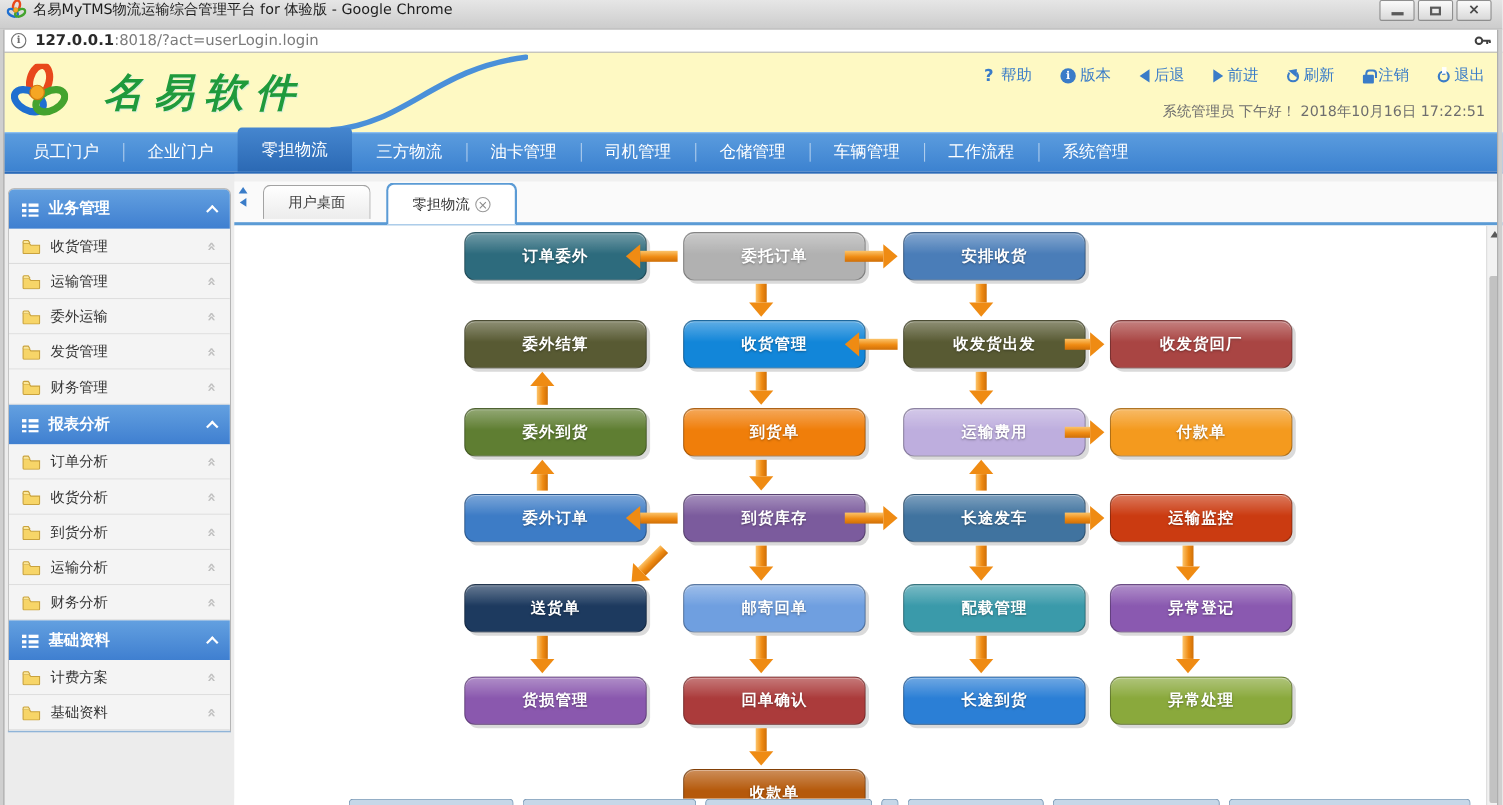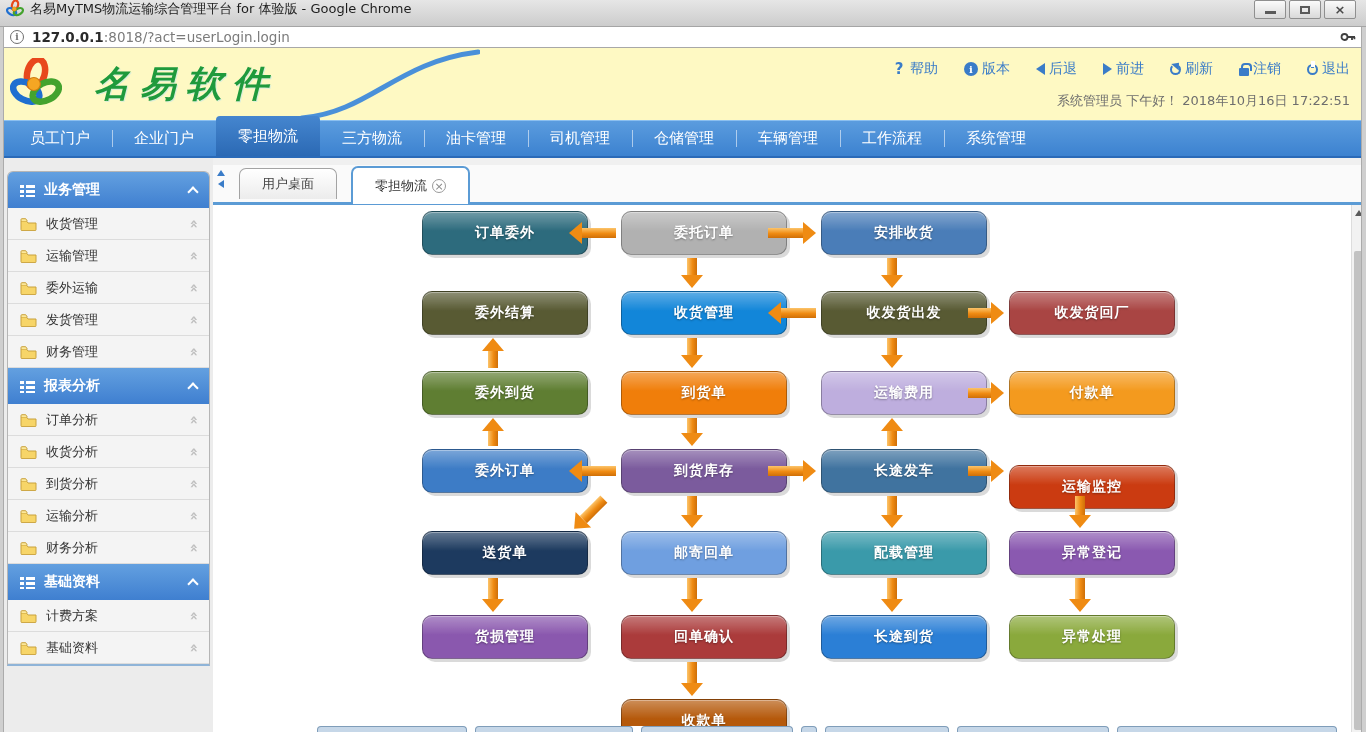--- a/index.html
+++ b/index.html
@@ -353,21 +353,21 @@
           <div class="fbox" style="left: 408px; top: 86px; background: linear-gradient(rgba(255, 255, 255, 0.32), rgba(255, 255, 255, 0) 45%), rgb(18, 134, 217);">收货管理</div>
           <div class="fbox" style="left: 608px; top: 86px; background: linear-gradient(rgba(255, 255, 255, 0.32), rgba(255, 255, 255, 0) 45%), rgb(88, 90, 51);">收发货出发</div>
           <div class="fbox" style="left: 796px; top: 86px; background: linear-gradient(rgba(255, 255, 255, 0.32), rgba(255, 255, 255, 0) 45%), rgb(169, 69, 67);">收发货回厂</div>
           <div class="fbox" style="left: 209px; top: 166px; background: linear-gradient(rgba(255, 255, 255, 0.32), rgba(255, 255, 255, 0) 45%), rgb(95, 126, 50);">委外到货</div>
           <div class="fbox" style="left: 408px; top: 166px; background: linear-gradient(rgba(255, 255, 255, 0.32), rgba(255, 255, 255, 0) 45%), rgb(240, 126, 10);">到货单</div>
           <div class="fbox" style="left: 608px; top: 166px; background: linear-gradient(rgba(255, 255, 255, 0.32), rgba(255, 255, 255, 0) 45%), rgb(190, 174, 222);">运输费用</div>
           <div class="fbox" style="left: 796px; top: 166px; background: linear-gradient(rgba(255, 255, 255, 0.32), rgba(255, 255, 255, 0) 45%), rgb(244, 154, 30);">付款单</div>
           <div class="fbox" style="left: 209px; top: 244px; background: linear-gradient(rgba(255, 255, 255, 0.32), rgba(255, 255, 255, 0) 45%), rgb(61, 124, 198);">委外订单</div>
           <div class="fbox" style="left: 408px; top: 244px; background: linear-gradient(rgba(255, 255, 255, 0.32), rgba(255, 255, 255, 0) 45%), rgb(123, 91, 157);">到货库存</div>
           <div class="fbox" style="left: 608px; top: 244px; background: linear-gradient(rgba(255, 255, 255, 0.32), rgba(255, 255, 255, 0) 45%), rgb(64, 115, 159); text-align: center;">长途发车</div>
-          <div class="fbox" style="left: 796px; top: 244px; background: linear-gradient(rgba(255, 255, 255, 0.32), rgba(255, 255, 255, 0) 45%), rgb(203, 59, 17); margin-top: 16px;">运输监控</div>
+          <div class="fbox" style="left: 796px; top: 244px; background: linear-gradient(rgba(255, 255, 255, 0.32), rgba(255, 255, 255, 0) 45%), rgb(203, 59, 17);">运输监控</div>
           <div class="fbox" style="left: 209px; top: 326px; background: linear-gradient(rgba(255, 255, 255, 0.32), rgba(255, 255, 255, 0) 45%), rgb(29, 58, 95);">送货单</div>
           <div class="fbox" style="left: 408px; top: 326px; background: linear-gradient(rgba(255, 255, 255, 0.32), rgba(255, 255, 255, 0) 45%), rgb(111, 159, 224);">邮寄回单</div>
           <div class="fbox" style="left: 608px; top: 326px; background: linear-gradient(rgba(255, 255, 255, 0.32), rgba(255, 255, 255, 0) 45%), rgb(58, 154, 170);">配载管理</div>
           <div class="fbox" style="left: 796px; top: 326px; background: linear-gradient(rgba(255, 255, 255, 0.32), rgba(255, 255, 255, 0) 45%), rgb(138, 89, 176);">异常登记</div>
           <div class="fbox" style="left: 209px; top: 410px; background: linear-gradient(rgba(255, 255, 255, 0.32), rgba(255, 255, 255, 0) 45%), rgb(138, 88, 174);">货损管理</div>
           <div class="fbox" style="left: 408px; top: 410px; background: linear-gradient(rgba(255, 255, 255, 0.32), rgba(255, 255, 255, 0) 45%), rgb(171, 59, 59);">回单确认</div>
           <div class="fbox" style="left: 796px; top: 410px; background: linear-gradient(rgba(255, 255, 255, 0.32), rgba(255, 255, 255, 0) 45%), rgb(138, 169, 60);">异常处理</div>
           <div class="fbox" style="left: 608px; top: 410px; background: linear-gradient(rgba(255, 255, 255, 0.32), rgba(255, 255, 255, 0) 45%), rgb(43, 127, 214);">长途到货</div>
           <div class="fbox" style="left: 408px; top: 494px; background: linear-gradient(rgba(255, 255, 255, 0.32), rgba(255, 255, 255, 0) 45%), rgb(181, 89, 11);">收款单</div>
           <div class="arr-h" style="left: 356px; top: 17px; width: 47px;">

